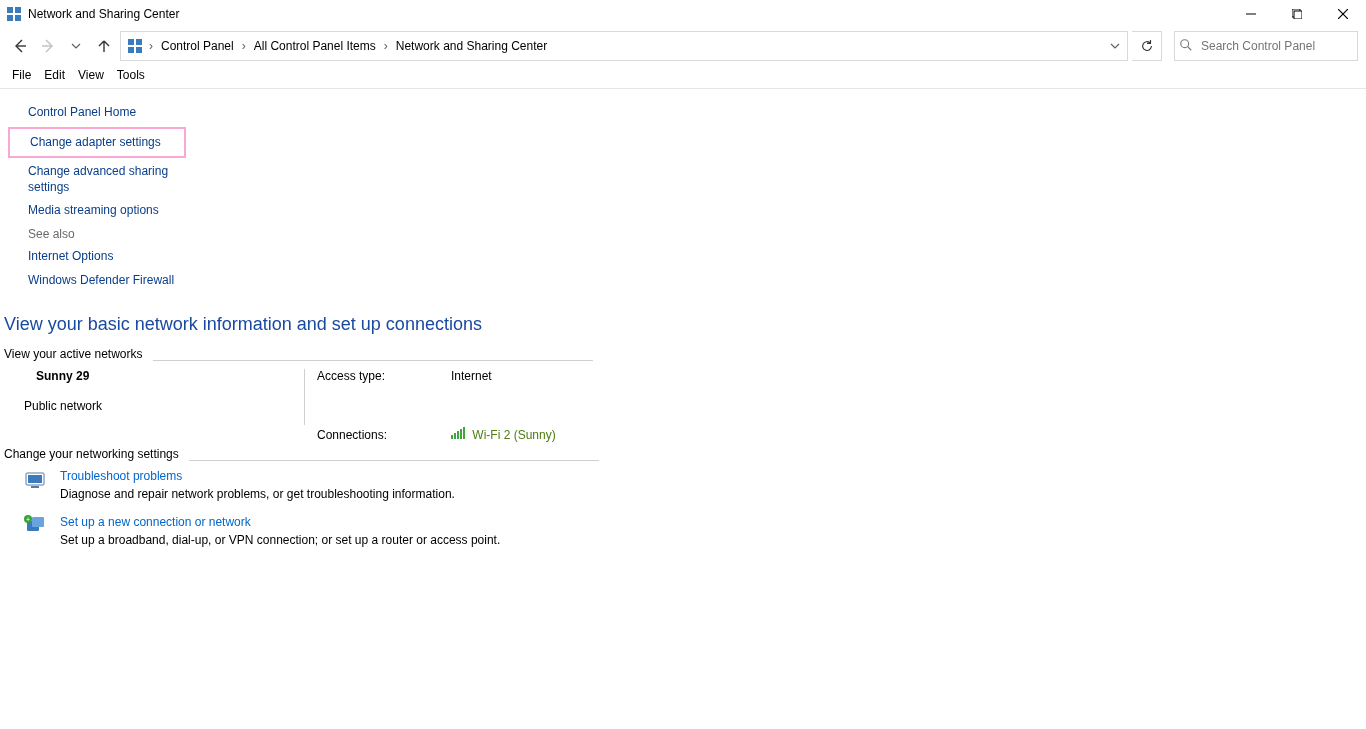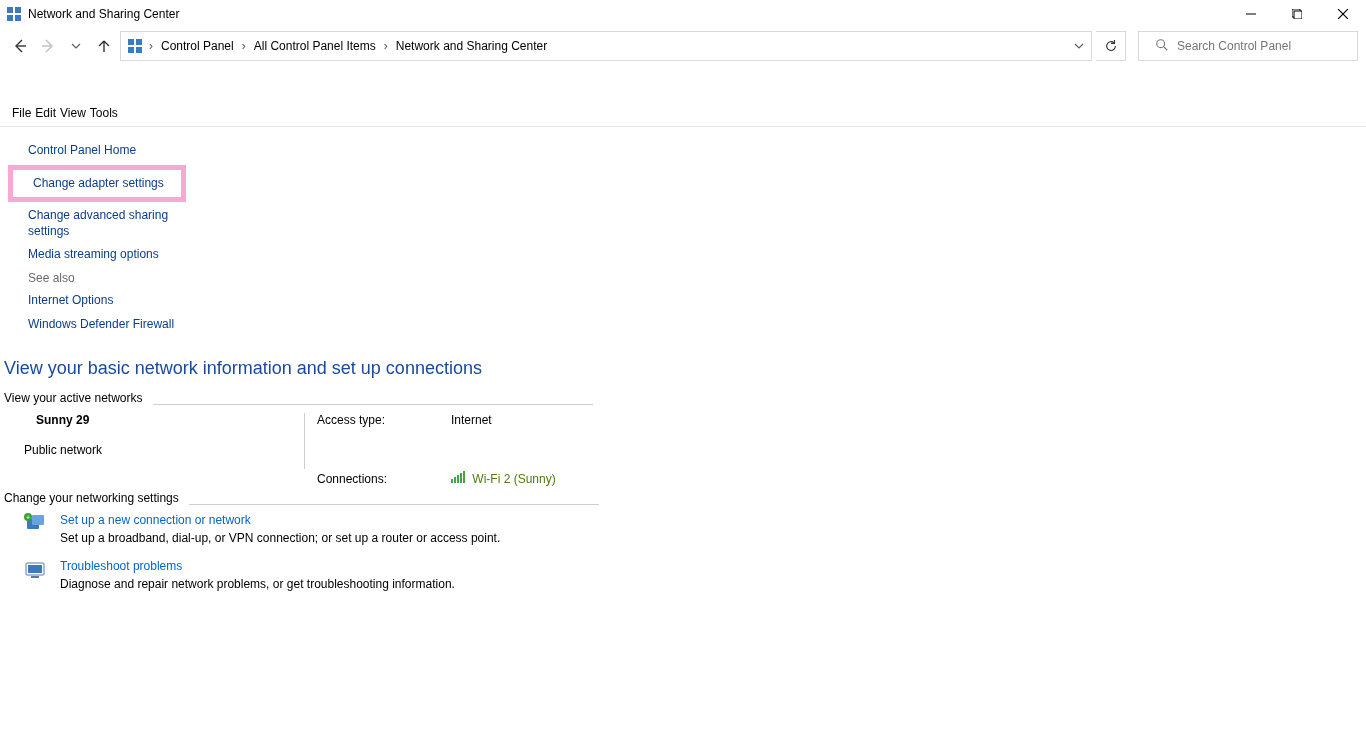--- a/index.html
+++ b/index.html
@@ -46,48 +46,47 @@
     margin-left: auto; display: flex; align-items: center; height: 100%;
   }
   .addr-dd {
     width: 24px; height: 100%; display:flex;align-items:center;justify-content:center;color:#606060;
   }
   .refresh-btn {
     width: 30px; height: 30px; border: 1px solid #d9d9d9; border-left: none;
     display: flex; align-items: center; justify-content: center;
   }
   .searchbox {
-    width: 220px; height: 30px; border: 1px solid #d9d9d9; margin-left: 8px;
-    display: flex; align-items: center; padding: 0 16px; gap: 6px; color: #6f6f6f;
+    width: 184px; height: 30px; border: 1px solid #d9d9d9; margin-left: 8px;
+    display: flex; align-items: center; padding: 0 4px; gap: 6px; color: #6f6f6f;
   }
   .searchbox input {
     border: none; outline: none; font-family: inherit; font-size: 12px;
     flex: 1; color: #6f6f6f; background: transparent;
   }
   
   .menubar {
-    display: flex; gap: 4px; padding: 4px 12px 6px 12px;
+    display: flex; gap: 13px; padding: 4px 12px 6px 12px;
     border-bottom: 1px solid #e5e5e5;
-    margin-top: 38px;
   }
   .menu-item { }
   
   .body {
     display: flex; height: calc(729px - 28px - 36px - 26px); flex-direction: column;
   }
   .sidebar {
     width: 200px; padding: 12px 0 12px 0;
     display: flex; flex-direction: column; justify-content: space-between;
   }
   .side-links a, .side-links .sidelink, .bottom-links .bl {
     display: block; color: #0a3e8b; text-decoration: none; padding: 4px 12px 4px 28px;
     line-height: 1.3;
   }
   .sidelink.highlight {
-    border: 5px solid #f9a8d4; margin: 2px 14px 2px 8px; padding: 6px 8px 6px 20px;
+    border: 2px solid #f9a8d4; margin: 2px 14px 2px 8px; padding: 6px 8px 6px 20px;
   }
   .see-also {
     color: #6a6a6a; padding: 4px 12px 4px 28px;
   }
   .bottom-links .bl { color: #0a3e8b; }
   
   .main {
     flex: 1; padding: 10px 0 0 4px;
   }
   .heading {
@@ -284,40 +283,40 @@
     </div>
 
     <div class="section-label net">
       <span>Change your networking settings</span>
       <span class="line"></span>
     </div>
 
     <div class="option">
       <span class="opt-icon">
         <svg viewBox="0 0 22 22">
+            <rect x="2" y="4" width="18" height="12" rx="1" fill="#fff" stroke="#5a7aa0" stroke-width="1"></rect>
+            <rect x="4" y="6" width="14" height="8" fill="#3a7abd"></rect>
+            <rect x="7" y="17" width="8" height="2" fill="#5a7aa0"></rect>
+          </svg>
+      </span>
+      <div>
+        <div class="opt-title">Troubleshoot problems</div>
+        <div class="opt-desc">Diagnose and repair network problems, or get troubleshooting information.</div>
+      </div>
+    </div>
+
+    <div class="option">
+      <span class="opt-icon">
+        <svg viewBox="0 0 22 22">
             <rect x="3" y="6" width="12" height="10" rx="1" fill="#3a7abd"></rect>
             <rect x="8" y="2" width="12" height="10" rx="1" fill="#6aa4df"></rect>
             <circle cx="4" cy="4" r="4" fill="#36a336"></circle>
             <text x="4" y="7" text-anchor="middle" font-size="7" fill="#fff">+</text>
           </svg>
       </span>
       <div>
         <div class="opt-title">Set up a new connection or network</div>
         <div class="opt-desc">Set up a broadband, dial-up, or VPN connection; or set up a router or access point.</div>
       </div>
     </div>
 
-    <div class="option">
-      <span class="opt-icon">
-        <svg viewBox="0 0 22 22">
-            <rect x="2" y="4" width="18" height="12" rx="1" fill="#fff" stroke="#5a7aa0" stroke-width="1"></rect>
-            <rect x="4" y="6" width="14" height="8" fill="#3a7abd"></rect>
-            <rect x="7" y="17" width="8" height="2" fill="#5a7aa0"></rect>
-          </svg>
-      </span>
-      <div>
-        <div class="opt-title">Troubleshoot problems</div>
-        <div class="opt-desc">Diagnose and repair network problems, or get troubleshooting information.</div>
-      </div>
-    </div>
-
   </div>
 </div>
 
 </body></html>

